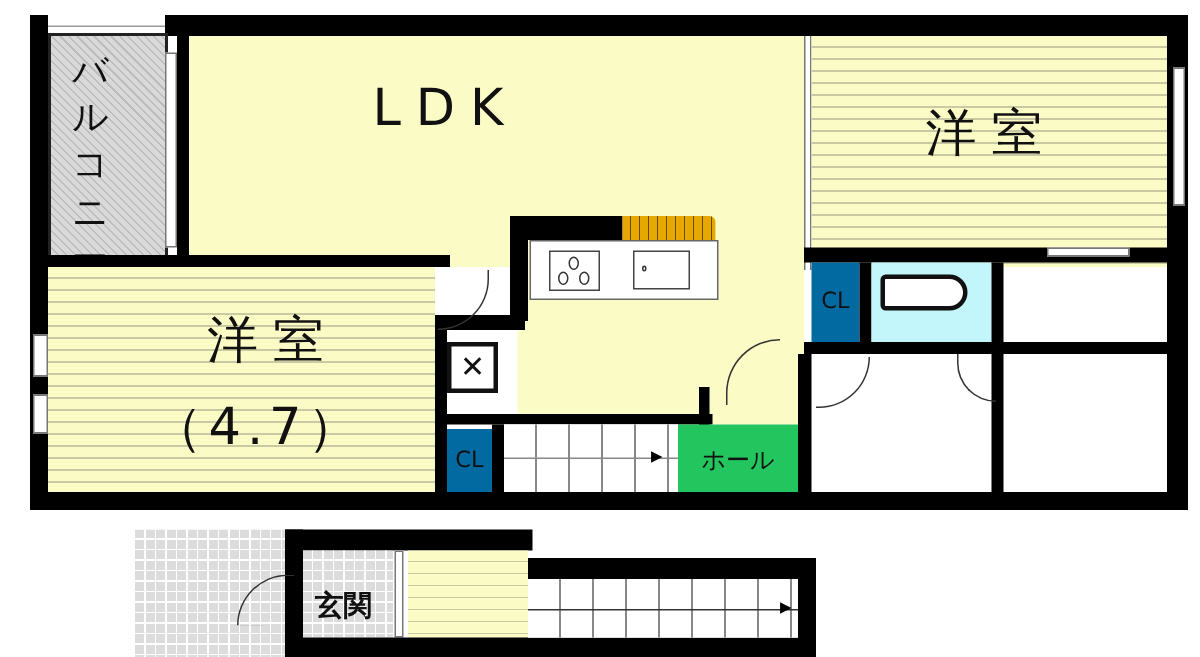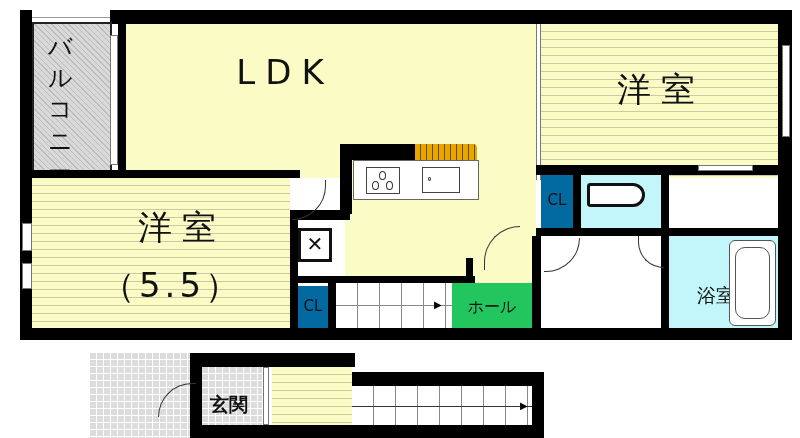--- a/index.html
+++ b/index.html
@@ -33,21 +33,21 @@
   <div class="abs" style="left:12px;top:0;width:78px;height:8px;background:#fff;border-bottom:1px solid #999;"></div>
 
   <div class="abs balc" style="left:12px;top:12px;width:80px;height:150px;border:2px solid #222;">
     <div class="lbl mid" style="left:14px;top:8px;width:22px;white-space:normal;line-height:1.3;font-size:24px;">バルコニー</div>
   </div>
   <div class="abs win" style="left:90px;top:25px;width:8px;height:130px;"></div>
   <div class="abs wall" style="left:98px;top:0;width:8px;height:172px;"></div>
 
   <div class="abs ldk" style="left:106px;top:14px;width:410px;height:154px;"></div>
   <div class="abs ldk" style="left:325px;top:165px;width:191px;height:108px;"></div>
-  <div class="lbl big" style="left:200px;top:45px;width:130px;">LDK</div>
+  <div class="lbl big" style="left:212px;top:45px;width:130px;">LDK</div>
 
   <div class="abs wall" style="left:320px;top:134px;width:75px;height:16px;"></div>
   <div class="abs" style="left:395px;top:134px;width:62px;height:16px;background:#e6a800;background-image:repeating-linear-gradient(to right,#e6a800 0,#e6a800 5px,#6b4a00 5px,#6b4a00 6px);border-radius:0 4px 0 0;"></div>
   <div class="abs" style="left:333px;top:150px;width:126px;height:40px;background:#fff;border:1px solid #666;">
     <div class="abs" style="left:12px;top:6px;width:34px;height:27px;border:1px solid #444;">
       <div class="abs" style="left:12px;top:3px;width:7px;height:9px;border:1px solid #333;border-radius:50%;"></div>
       <div class="abs" style="left:5px;top:13px;width:7px;height:9px;border:1px solid #333;border-radius:50%;"></div>
       <div class="abs" style="left:19px;top:13px;width:7px;height:9px;border:1px solid #333;border-radius:50%;"></div>
     </div>
     <div class="abs" style="left:68px;top:6px;width:38px;height:26px;border:1px solid #444;">
@@ -75,31 +75,25 @@
   <div class="abs wall" style="left:553px;top:165px;width:8px;height:60px;"></div>
 
   <div class="abs wet" style="left:561px;top:165px;width:80px;height:55px;">
     <div class="abs" style="left:6px;top:8px;width:58px;height:24px;background:#fff;border:3px solid #111;border-radius:4px 14px 14px 4px;"></div>
   </div>
   <div class="abs wall" style="left:641px;top:165px;width:8px;height:155px;"></div>
 
   <div class="abs wall" style="left:516px;top:218px;width:256px;height:8px;"></div>
 
 
-  <div class="abs wet" style="left:649px;top:226px;width:109px;height:92px;">
-    <div class="lbl mid" style="left:22px;top:50px;width:50px;">浴室</div>
-    <div class="abs" style="left:60px;top:4px;width:47px;height:86px;background:#fff;border:1px solid #555;border-radius:6px;">
-      <div class="abs" style="left:5px;top:6px;width:35px;height:72px;border:1px solid #555;border-radius:10px;"></div>
-    </div>
-  </div>
 
   <div class="abs wall" style="left:12px;top:160px;width:268px;height:8px;"></div>
   <div class="abs yo" style="left:12px;top:168px;width:258px;height:150px;">
     <div class="lbl big" style="left:90px;top:32px;width:120px;">洋室</div>
-    <div class="lbl big" style="left:65px;top:90px;width:150px;letter-spacing:4px;">（5.5）</div>
+    <div class="lbl big" style="left:65px;top:90px;width:150px;letter-spacing:4px;">（4.7）</div>
   </div>
   <div class="abs win" style="left:2px;top:213px;width:10px;height:28px;"></div>
   <div class="abs win" style="left:2px;top:253px;width:10px;height:26px;"></div>
   <div class="abs wall" style="left:270px;top:200px;width:8px;height:118px;"></div>
 
   <div class="abs cl" style="left:278px;top:276px;width:30px;height:42px;">
     <div class="lbl sm" style="left:0;top:13px;width:30px;">CL</div>
   </div>
   <div class="abs wall" style="left:308px;top:273px;width:8px;height:45px;"></div>
 

